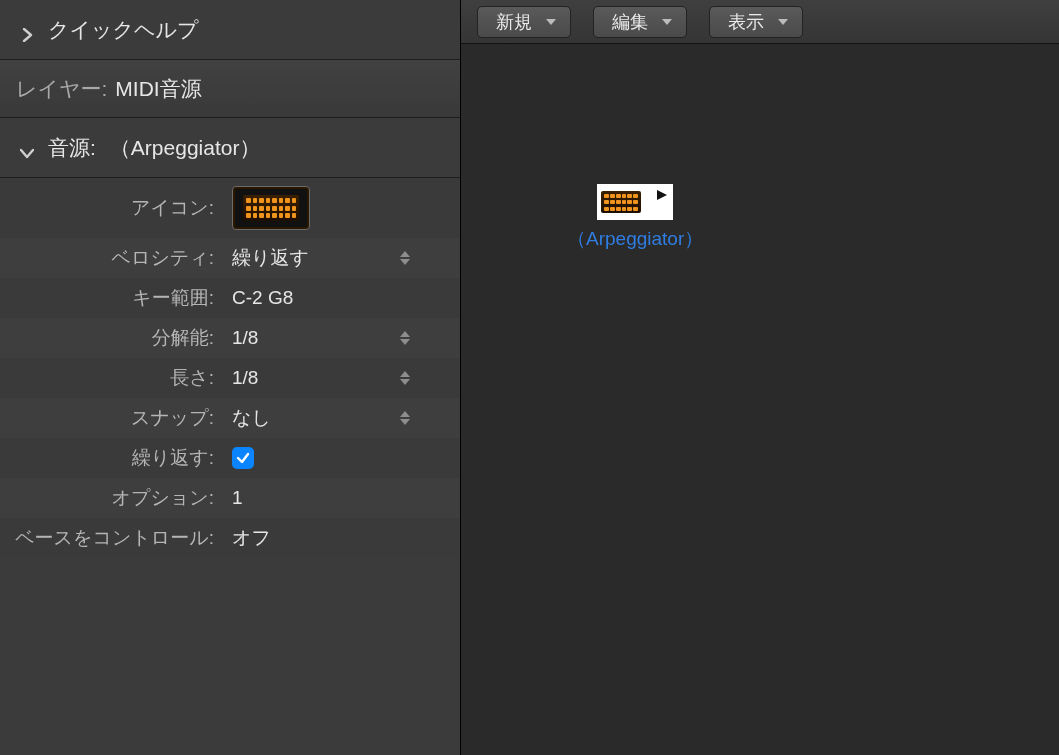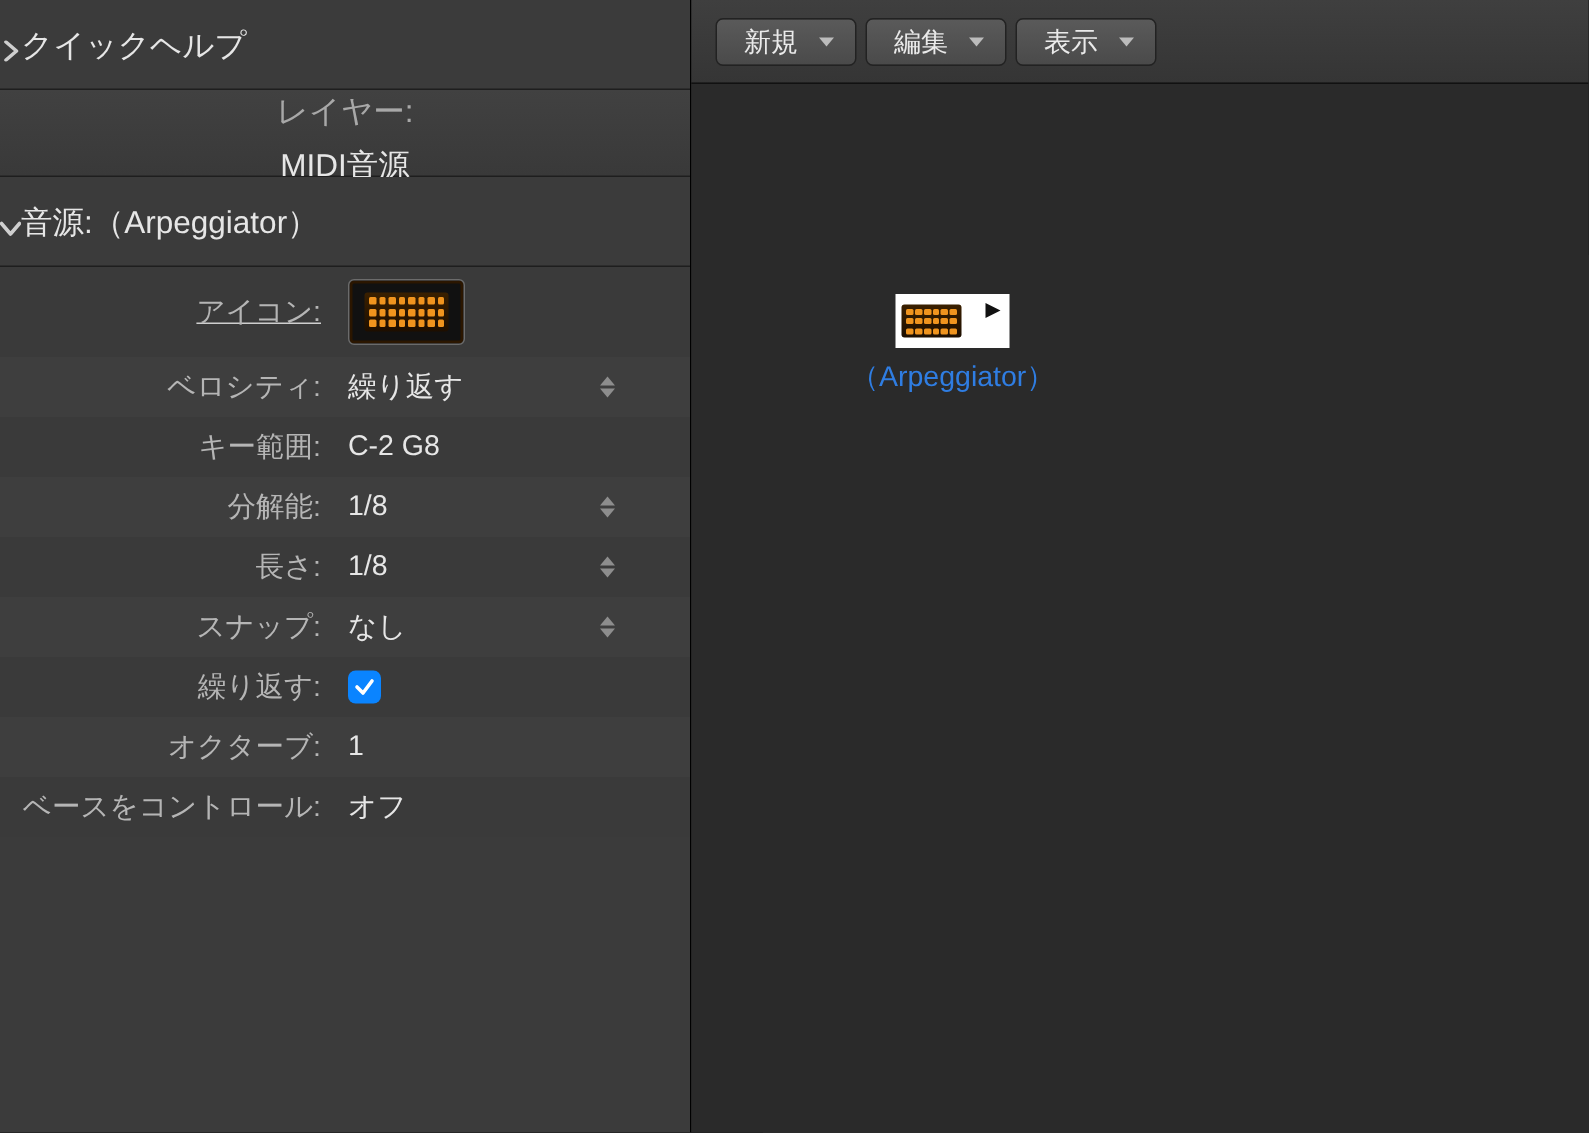--- a/index.html
+++ b/index.html
@@ -25,37 +25,37 @@
     height: 755px;
     background: #2a2a2a;
     display: flex;
     flex-direction: column;
   }
   
   .section-header {
     display: flex;
     align-items: center;
     height: 60px;
-    padding: 0 0;
+    padding: 0 20px;
+    gap: 14px;
     font-size: 21px;
     color: #e6e6e6;
     border-bottom: 1px solid #1e1e1e;
     background: #3b3b3b;
   }
   .layers-row {
     height: 58px;
     display: flex;
     align-items: center;
     padding: 0 16px;
     gap: 8px;
     font-size: 21px;
     color: #a8a8a8;
     background: linear-gradient(#414141,#393939);
     border-bottom: 1px solid #1e1e1e;
-    flex-direction: column;
   }
   .layers-row .value { color: #e6e6e6; }
   .chevron {
     width: 14px;
     height: 14px;
     display: inline-block;
   }
   .chevron svg { width: 14px; height: 14px; }
 
   .props {
@@ -63,21 +63,21 @@
     flex-direction: column;
   }
   .prop-row {
     display: flex;
     align-items: center;
     height: 40px;
     font-size: 19px;
   }
   .prop-row:nth-child(even) { background: #3e3e3e; }
   .prop-row:nth-child(odd)  { background: #3a3a3a; }
-  .prop-row.icon-row { height: 60px; text-decoration: underline; }
+  .prop-row.icon-row { height: 60px; }
   .prop-label {
     width: 222px;
     text-align: right;
     padding-right: 8px;
     color: #b5b5b5;
   }
   .prop-value {
     flex: 1;
     display: flex;
     align-items: center;
@@ -141,26 +141,26 @@
   .kb-icon .kbr i {
     flex: 1;
     background: #f0941e;
     border-radius: 1px;
   }
   
   .kb-icon.sm { width: 40px; height: 20px; }
   .kb-icon.sm .kbr { height: 4px; gap: 1px; }
   
   .toolbar {
-    height: 56px;
+    height: 44px;
     background: linear-gradient(#3f3f3f,#353535);
     display: flex;
     align-items: center;
     padding: 0 16px;
-    gap: 6px;
+    gap: 22px;
     border-bottom: 1px solid #111;
   }
   .tb-btn {
     height: 32px;
     padding: 0 14px 0 18px;
     background: linear-gradient(#5a5a5a,#4a4a4a);
     border: 1px solid #222;
     border-radius: 5px;
     color: #eaeaea;
     font-size: 18px;
@@ -345,21 +345,21 @@
       <div class="prop-value">
         <div class="checkbox">
           <svg viewBox="0 0 14 14">
               <path d="M2 7 L6 11 L12 3" stroke="#fff" stroke-width="2.4" fill="none" stroke-linecap="round" stroke-linejoin="round"></path>
             </svg>
         </div>
       </div>
     </div>
 
     <div class="prop-row">
-      <div class="prop-label">オクターブ:</div>
+      <div class="prop-label">オプション:</div>
       <div class="prop-value">
         <span>1</span>
       </div>
     </div>
 
 
     <div class="prop-row">
       <div class="prop-label">ベースをコントロール:</div>
       <div class="prop-value">
         <span>オフ</span>

